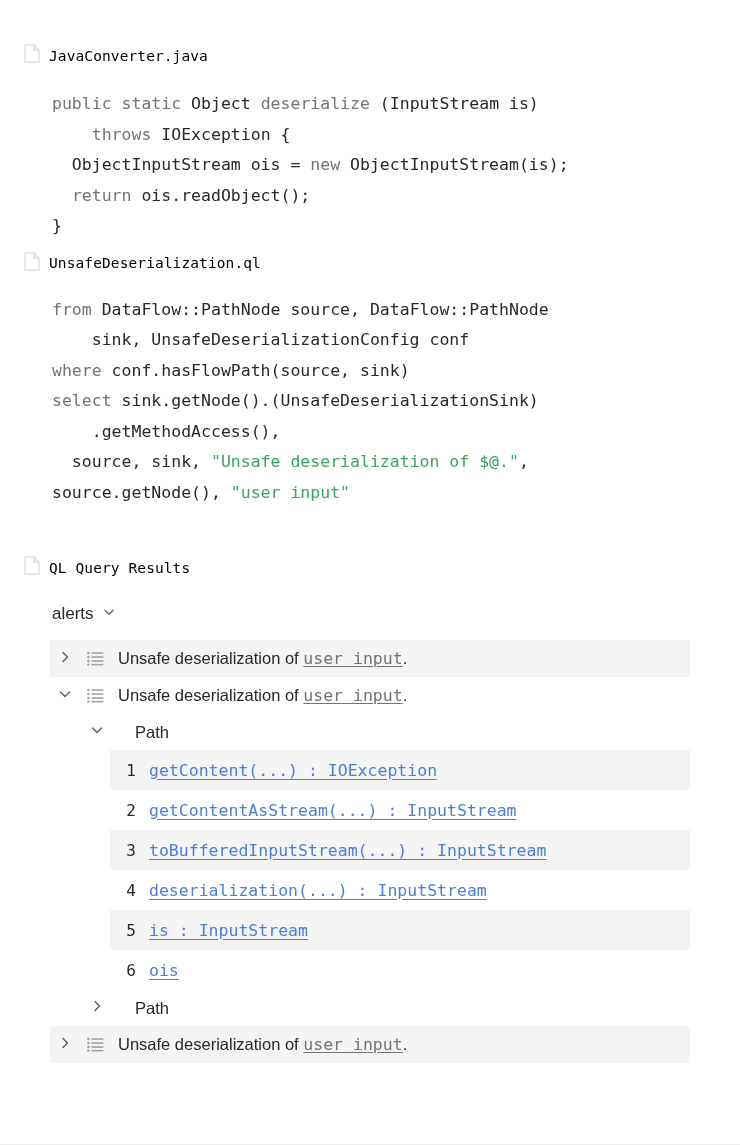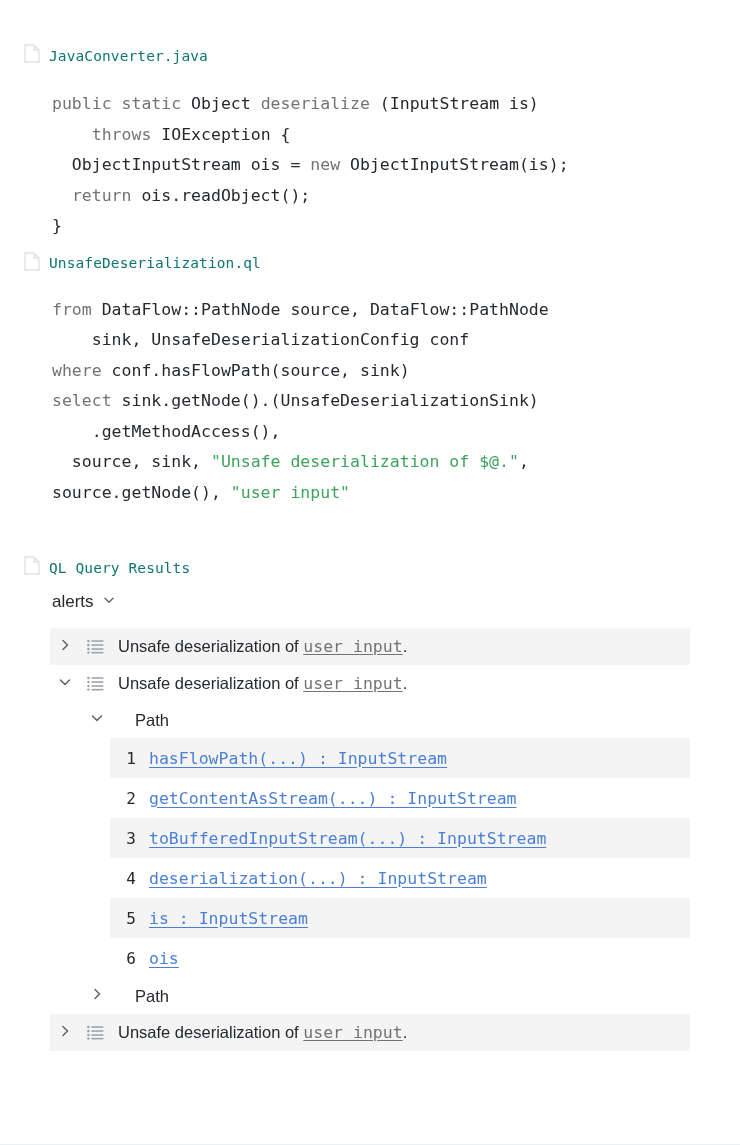--- a/index.html
+++ b/index.html
@@ -23,42 +23,42 @@
   .file-label {
     display: flex;
     align-items: center;
     gap: 9px;
     padding-left: 24px;
   }
   .file-label .doc-icon { flex: 0 0 auto; display: block; }
   .file-label .fname {
     font-family: "DejaVu Sans Mono", monospace;
     font-size: 14.5px;
-    color: #0f766e;
+    color: #000000;
     letter-spacing: 0.1px;
     white-space: pre;
   }
 
   
   .code {
     font-family: "DejaVu Sans Mono", monospace;
     font-size: 16.5px;
     line-height: 30.5px;
     color: #24292e;
     white-space: pre;
     padding-left: 52px;
   }
   .kw  { color: #737373; }
   .str { color: #3ca35d; }
 
   .block-java { margin-top: 22px; }
   .block-ql   { margin-top: 20px; }
 
   
-  .results-wrap { margin-top: 8px; }
+  .results-wrap { margin-top: 20px; }
 
   .alerts-head {
     display: flex;
     align-items: center;
     gap: 8px;
     padding-left: 52px;
     height: 30px;
   }
   .alerts-head .alerts-text {
     font-size: 17px;
@@ -254,21 +254,21 @@
     <span class="twisty">
             <span><svg width="16" height="16" viewBox="0 0 16 16">
                 <path d="M3.5 6 L8 10.5 L12.5 6" fill="none" stroke="#5c6370" stroke-width="1.5" stroke-linecap="round" stroke-linejoin="round"></path>
               </svg></span>
           </span>
     <span class="path-text">Path</span>
   </div>
 
   <div class="path-row shaded">
     <span class="idx">1</span>
-    <span class="lnk">hasFlowPath(...) : InputStream</span>
+    <span class="lnk">getContent(...) : IOException</span>
   </div>
 
   <div class="path-row">
     <span class="idx">2</span>
     <span class="lnk">getContentAsStream(...) : InputStream</span>
   </div>
 
   <div class="path-row shaded">
     <span class="idx">3</span>
     <span class="lnk">toBufferedInputStream(...) : InputStream</span>

